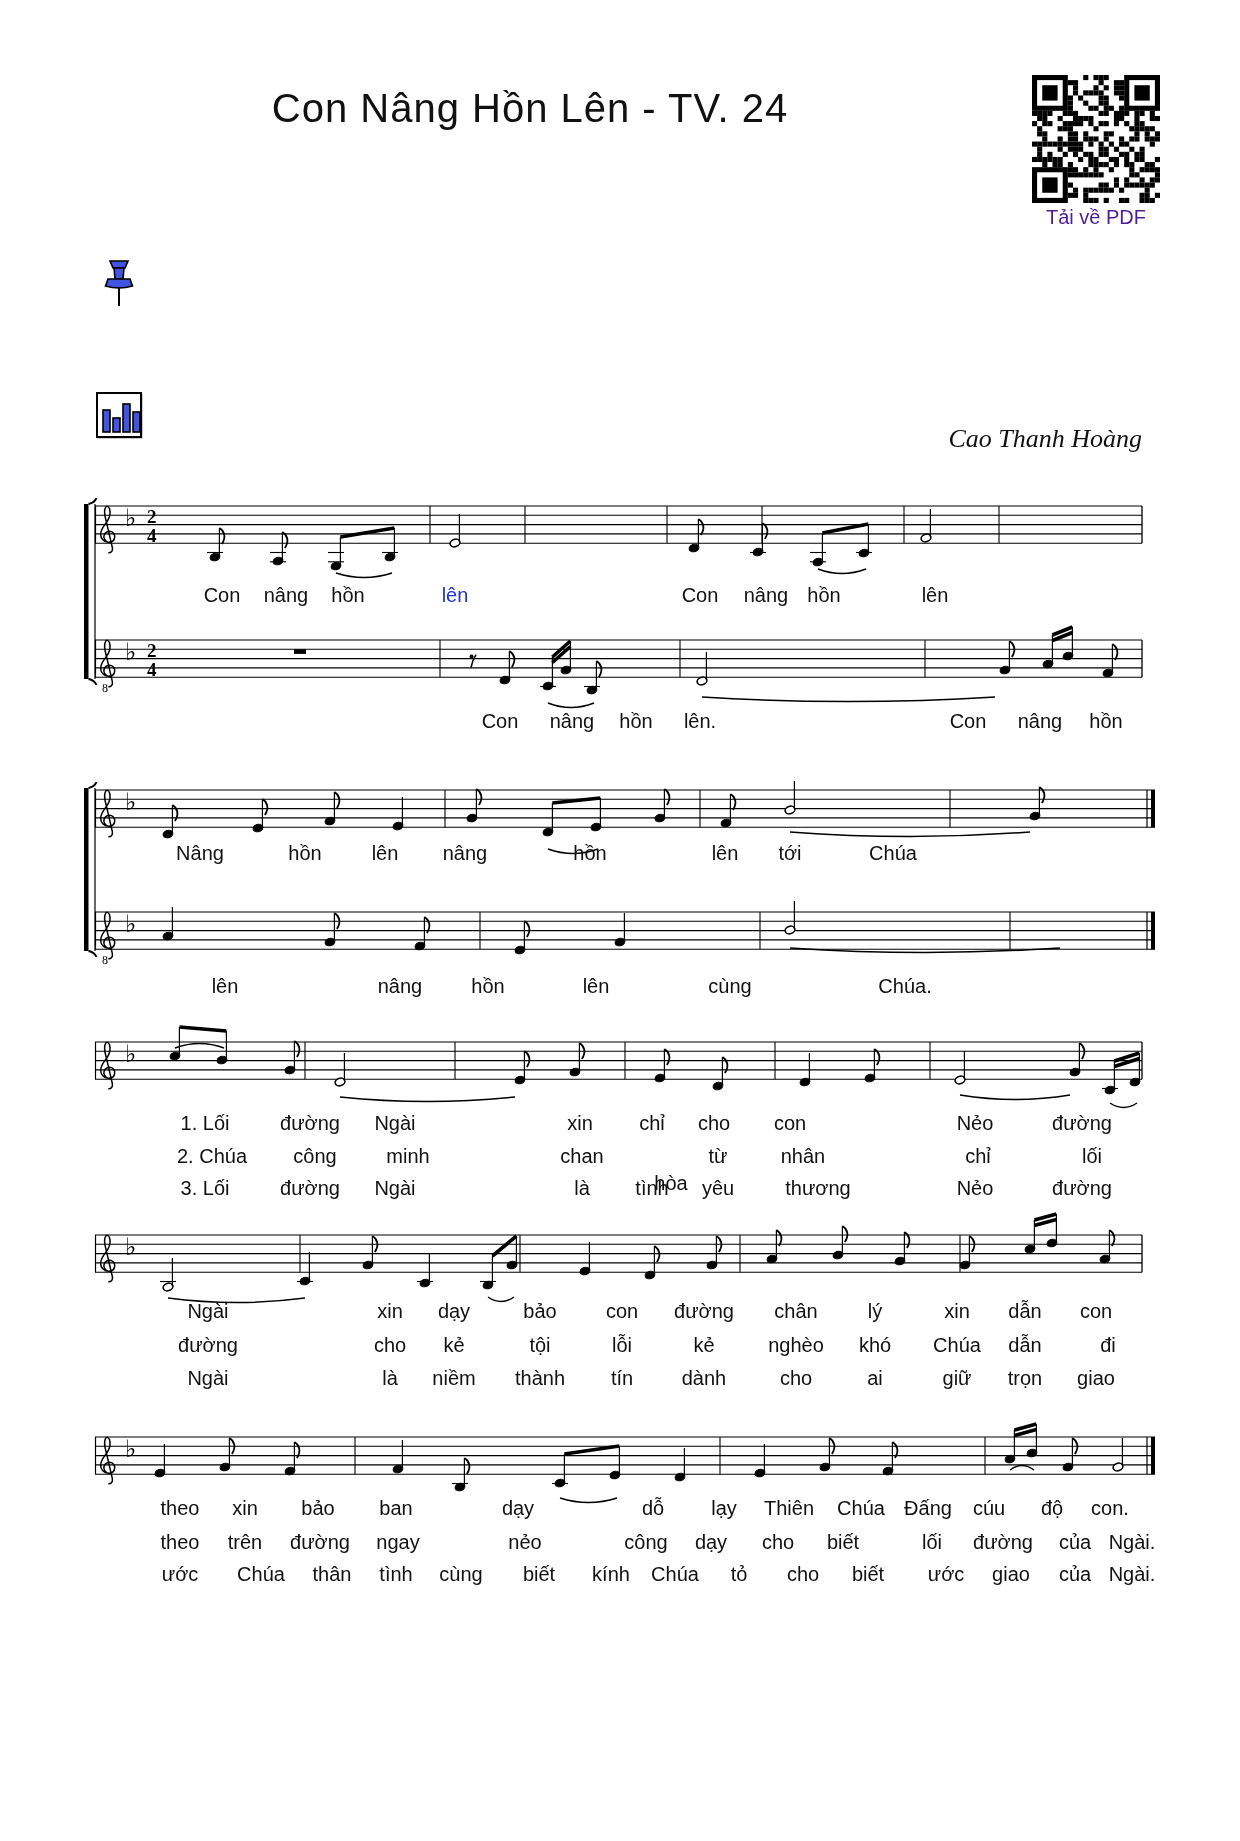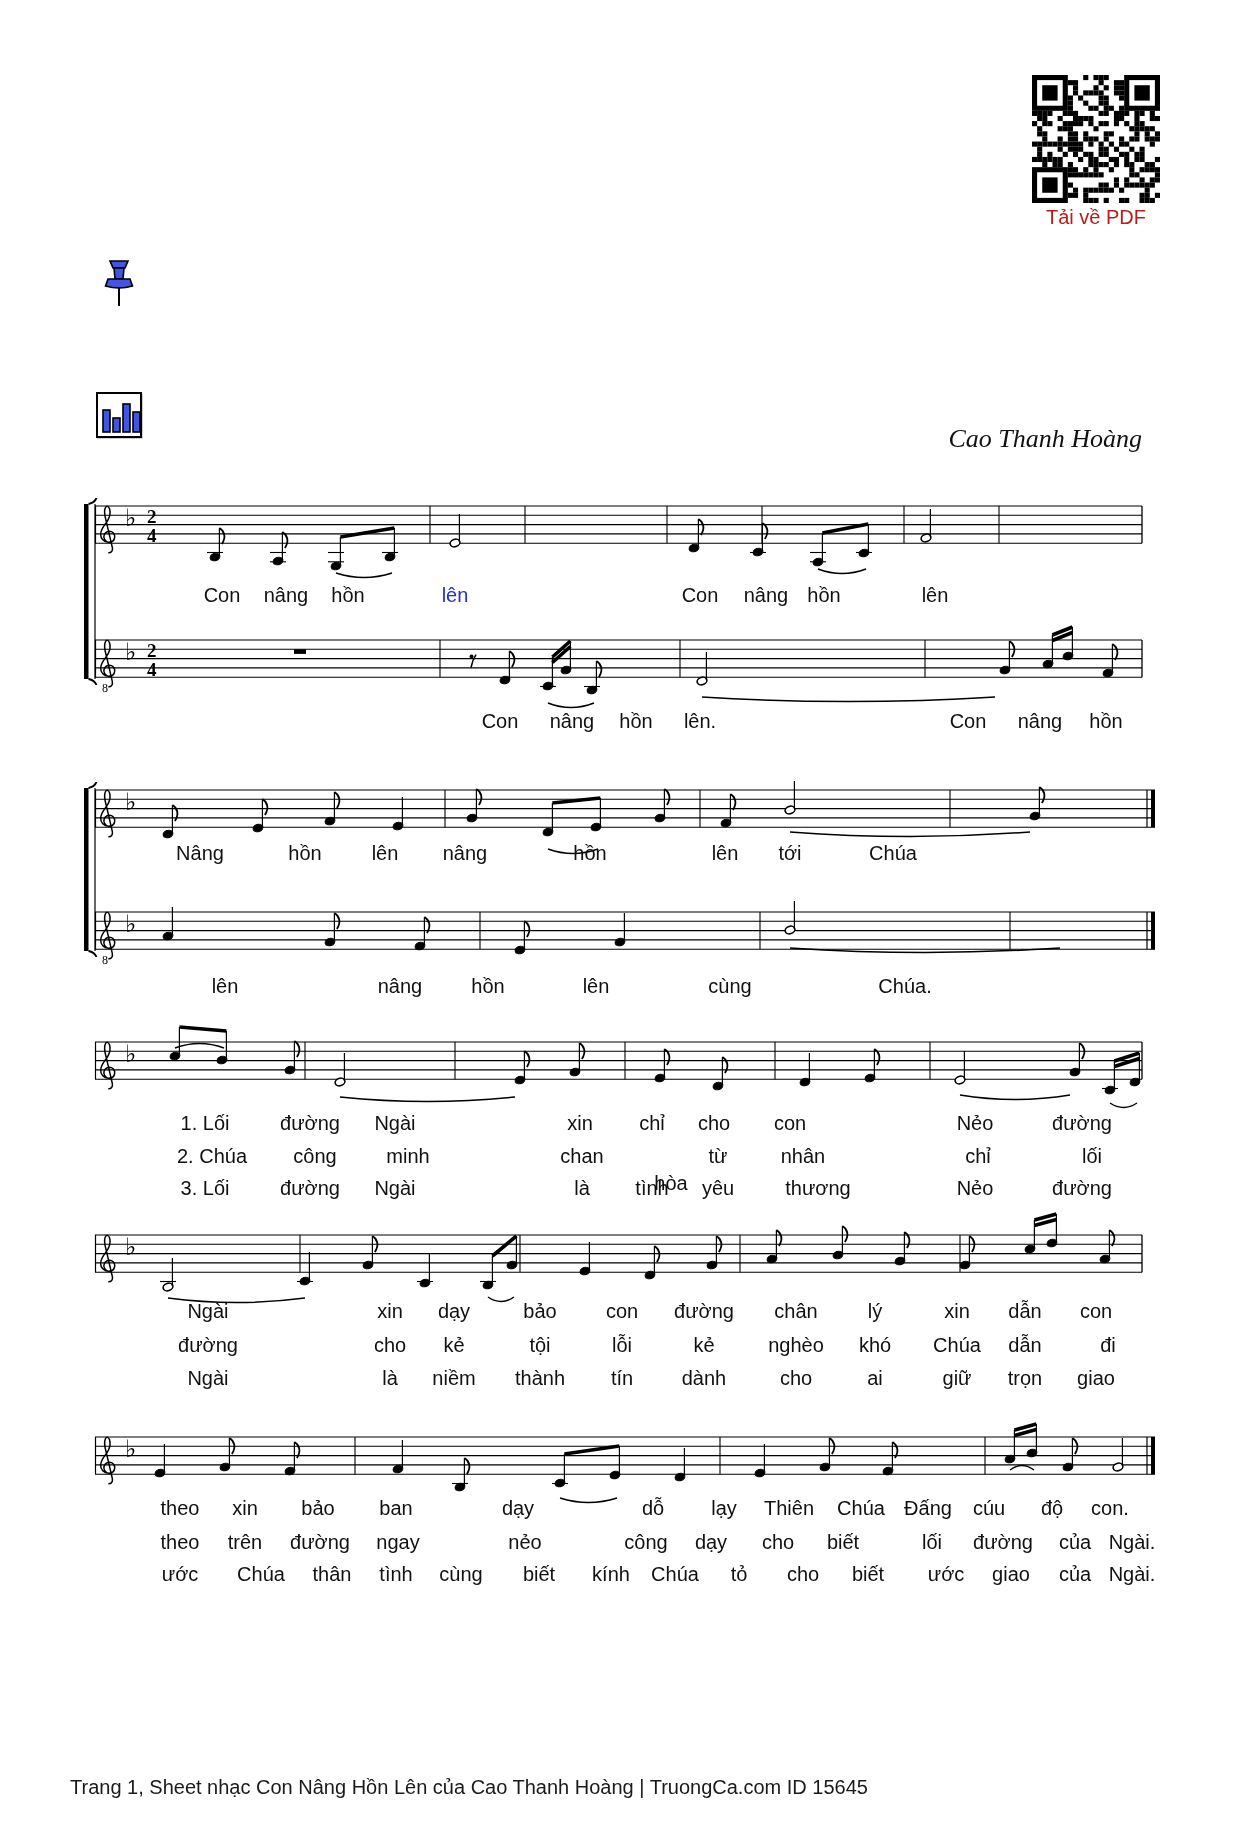--- a/index.html
+++ b/index.html
@@ -2,36 +2,37 @@
 <html style="--hl: #2233cc;"><head>
 <meta charset="utf-8">
 <style>
   html,body{margin:0;padding:0;background:#e8e8e8;}
   .page{position:relative;width:1240px;height:1841px;background:#ffffff;margin:0 auto;
         font-family:"Liberation Sans",sans-serif;color:#000;overflow:hidden;}
   .title{position:absolute;left:180px;top:86px;width:700px;text-align:center;
          font-size:40px;font-weight:400;letter-spacing:1px;color:#111;}
   .qr{position:absolute;left:1032px;top:75px;width:128px;height:128px;cursor:pointer;}
   .qr-label{position:absolute;left:1026px;top:206px;width:140px;text-align:center;
-            font-size:20px;color:#b91c1c;cursor:pointer;}
+            font-size:20px;color:#4c1d95;cursor:pointer;}
   .icon-btn{position:absolute;cursor:pointer;}
   .composer{position:absolute;right:98px;top:424px;font-family:"Liberation Serif",serif;
             font-style:italic;font-size:26px;color:#111;}
   .footer{position:absolute;left:70px;top:1776px;font-size:20px;color:#1a1a1a;}
   .lyr{position:absolute;left:0;top:0;width:100%;height:0;}
   .lyr span{position:absolute;transform:translateX(-50%);font-size:20px;white-space:nowrap;color:#111;}
   .lyr span.hl{color:var(--hl,#2233cc);}
   .staff-box{position:absolute;}
   svg{display:block;}
 </style>
 </head>
 <body>
 
 <div class="page">
 
+  <div class="title">Con Nâng Hồn Lên - TV. 24</div>
 
   <div class="qr">
       <svg width="128" height="128" viewBox="0 0 128 128">
         <rect x="51.2" y="0" width="5.12" height="5.12" fill="#000"></rect>
         <rect x="61.44" y="0" width="5.12" height="5.12" fill="#000"></rect>
         <rect x="66.56" y="0" width="5.12" height="5.12" fill="#000"></rect>
         <rect x="71.68" y="0" width="5.12" height="5.12" fill="#000"></rect>
         <rect x="35.84" y="5.12" width="5.12" height="5.12" fill="#000"></rect>
         <rect x="40.96" y="5.12" width="5.12" height="5.12" fill="#000"></rect>
         <rect x="66.56" y="5.12" width="5.12" height="5.12" fill="#000"></rect>
@@ -866,14 +867,13 @@
           <span style="left: 803px; top: 1563px;">cho</span>
           <span style="left: 868px; top: 1563px;">biết</span>
           <span style="left: 946px; top: 1563px;">ước</span>
           <span style="left: 1011px; top: 1563px;">giao</span>
           <span style="left: 1075px; top: 1563px;">của</span>
           <span style="left: 1132px; top: 1563px;">Ngài.</span>
         </div>
       </div>
   </div>
 
-  <div class="footer">Trang 1, Sheet nhạc Con Nâng Hồn Lên của Cao Thanh Hoàng  | TruongCa.com ID 15645</div>
 </div>
 
 </body></html>

